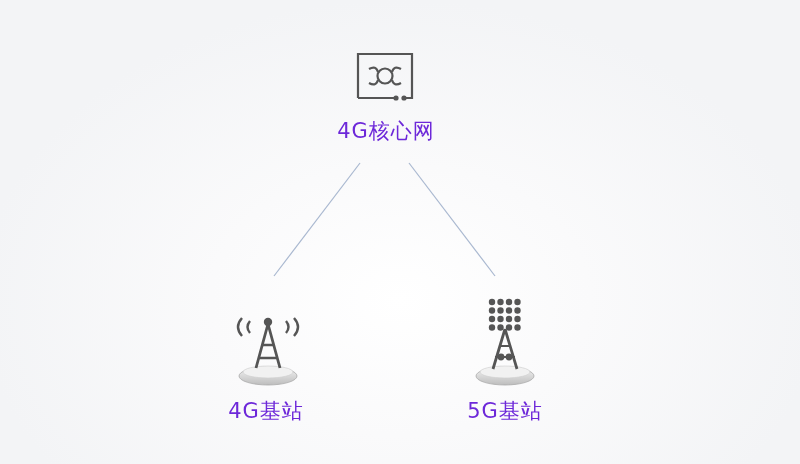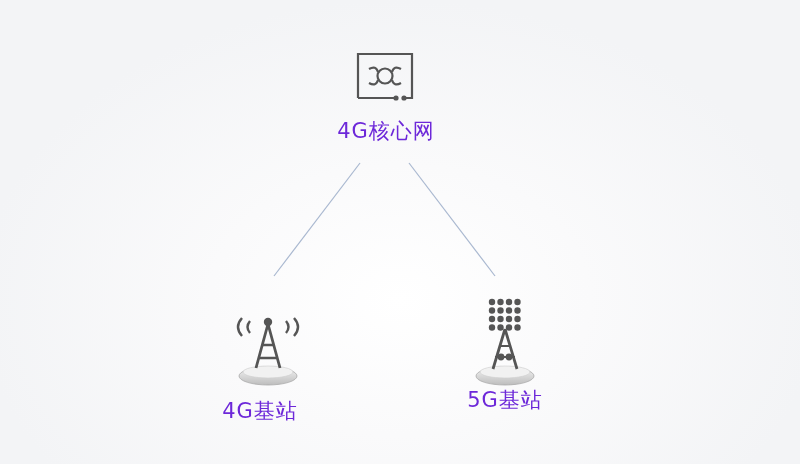--- a/index.html
+++ b/index.html
@@ -53,21 +53,21 @@
       <ellipse cx="40" cy="76" rx="29" ry="9" fill="url(#base4)" stroke="#aaa" stroke-width="0.8"></ellipse>
       <ellipse cx="40" cy="72" rx="25" ry="6" fill="#f1f1f1" stroke="#ccc" stroke-width="0.6"></ellipse>
       <path d="M14 18 Q6 27 14 36" fill="none" stroke="#555" stroke-width="2.4"></path>
       <path d="M22 21 Q17 27 22 33" fill="none" stroke="#555" stroke-width="2.4"></path>
       <path d="M66 18 Q74 27 66 36" fill="none" stroke="#555" stroke-width="2.4"></path>
       <path d="M58 21 Q63 27 58 33" fill="none" stroke="#555" stroke-width="2.4"></path>
       <circle cx="40" cy="22" r="4.2" fill="#555"></circle>
       <path d="M40 24 L28 68 M40 24 L52 68" stroke="#555" stroke-width="2.8" fill="none"></path>
       <path d="M34 45 H46 M30 58 H50" stroke="#555" stroke-width="2.4"></path>
     </svg>
-    <div class="label" style="left:260px;top:397px">4G基站</div>
+    <div class="label" style="left:266px;top:397px">4G基站</div>
   </div>
 
   <div class="node">
     <svg class="icon" style="left:465px;top:295px" width="80" height="96" viewBox="0 0 80 96">
       <defs>
         <linearGradient id="base5" x1="0" y1="0" x2="0" y2="1">
           <stop offset="0" stop-color="#f4f4f4"></stop>
           <stop offset="1" stop-color="#bdbdbd"></stop>
         </linearGradient>
       </defs>
@@ -89,16 +89,16 @@
         <circle cx="27" cy="32.5" r="3.2"></circle>
           <circle cx="35.5" cy="32.5" r="3.2"></circle>
           <circle cx="44" cy="32.5" r="3.2"></circle>
           <circle cx="52.5" cy="32.5" r="3.2"></circle>
         <circle cx="36" cy="62" r="3.4"></circle>
           <circle cx="44" cy="62" r="3.4"></circle>
       </g>
       <path d="M40 34 L28 74 M40 34 L52 74" stroke="#555" stroke-width="2.8" fill="none"></path>
       <path d="M34 51 H46 M30 62 H50" stroke="#555" stroke-width="2.2"></path>
     </svg>
-    <div class="label" style="left:505px;top:386px">5G基站</div>
+    <div class="label" style="left:505px;top:397px">5G基站</div>
   </div>
 
 </div>
 
 </body></html>

